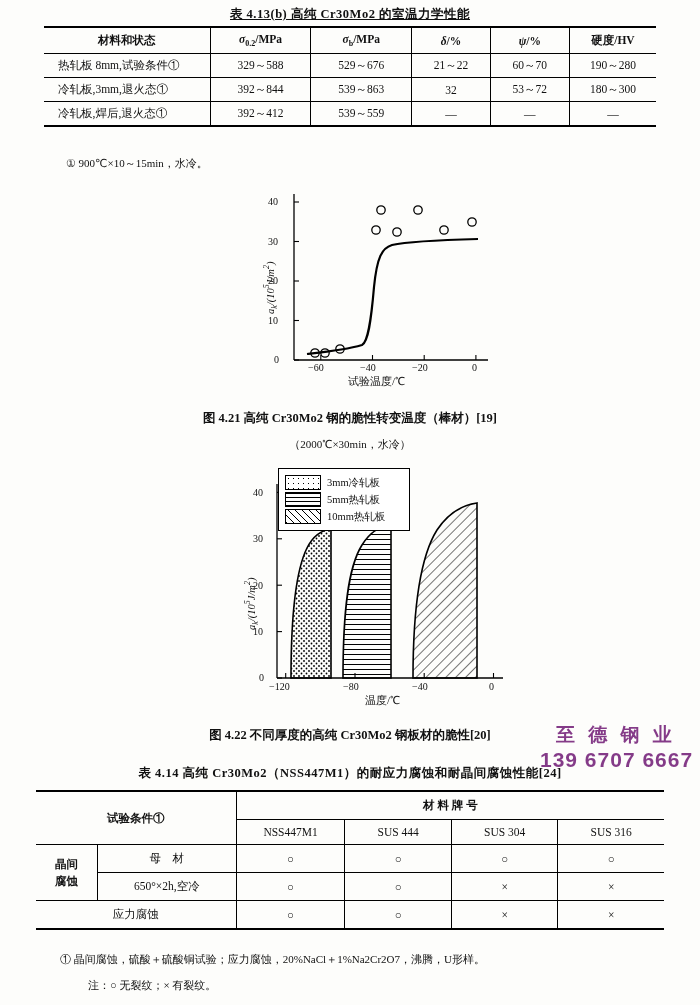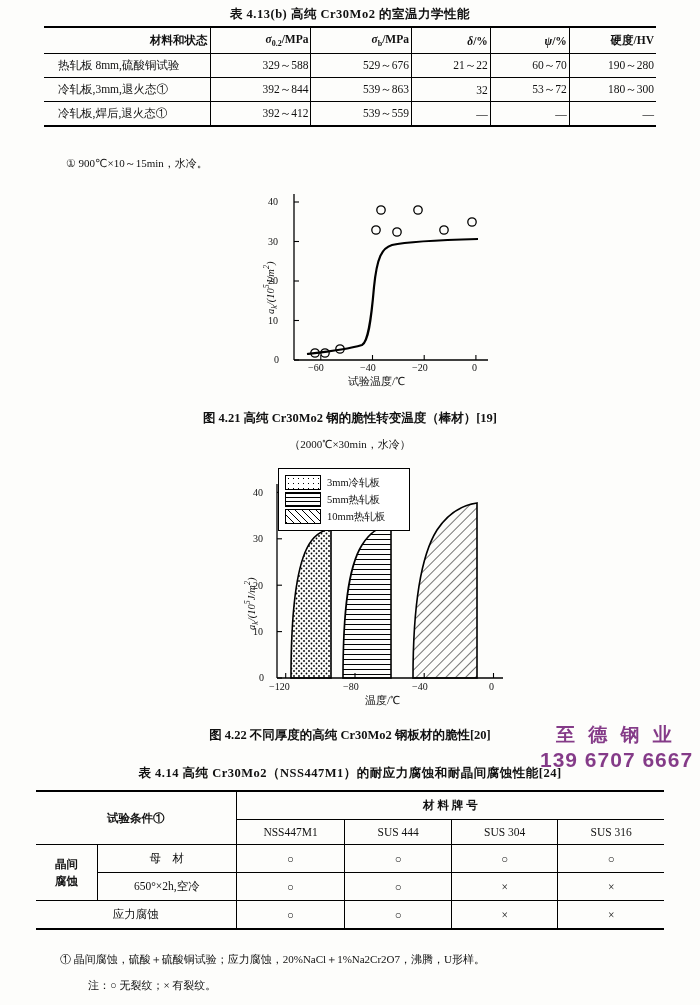--- a/index.html
+++ b/index.html
@@ -35,21 +35,21 @@
   sup{font-size:8px;vertical-align:super;}
 
   
   .tbl{
     border-collapse:collapse;
     width:612px;
     margin:0 auto;
     font-size:11.5px;
   }
   .tbl td,.tbl th{
-    text-align:right;
+    text-align:center;
     padding:4px 2px;
     border-left:1px solid #000;
     border-right:1px solid #000;
     font-weight:normal;
   }
   .tbl thead th{
     border-top:2px solid #000;
     border-bottom:1px solid #000;
     font-weight:bold;
     padding:5px 2px;
@@ -121,37 +121,37 @@
     font-family:"Liberation Sans",sans-serif;
     opacity:.85;
     white-space:nowrap;
   }
 </style>
 </head>
 <body>
 
 <div class="page">
 
-  <div class="ttl" style="position:absolute;left:0;top:6px;width:700px;">表 4.13(b)    高纯 Cr30Mo2 的室温力学性能</div>
+  <div class="ttl" style="position:absolute;left:0;top:6px;width:700px;text-decoration:underline;">表 4.13(b)    高纯 Cr30Mo2 的室温力学性能</div>
 
   <div style="position:absolute;left:44px;top:26px;width:612px;">
     <table class="tbl">
       <thead>
         <tr>
           <th style="width:170px;">材料和状态</th>
           <th style="width:100px;"><i>σ</i><sub style="font-size:8px;">0.2</sub>/MPa</th>
           <th style="width:100px;"><i>σ</i><sub style="font-size:8px;">b</sub>/MPa</th>
           <th style="width:78px;"><i>δ</i>/%</th>
           <th style="width:78px;"><i>ψ</i>/%</th>
           <th style="width:86px;">硬度/HV</th>
         </tr>
       </thead>
       <tbody>
         <tr>
-          <td class="leftcell">热轧板 8mm,硫酸铜试验</td>
+          <td class="leftcell">热轧板 8mm,试验条件①</td>
           <td>329～588</td>
           <td>529～676</td>
           <td>21～22</td>
           <td>60～70</td>
           <td>190～280</td>
         </tr>
         <tr>
           <td class="leftcell">冷轧板,3mm,退火态①</td>
           <td>392～844</td>
           <td>539～863</td>

